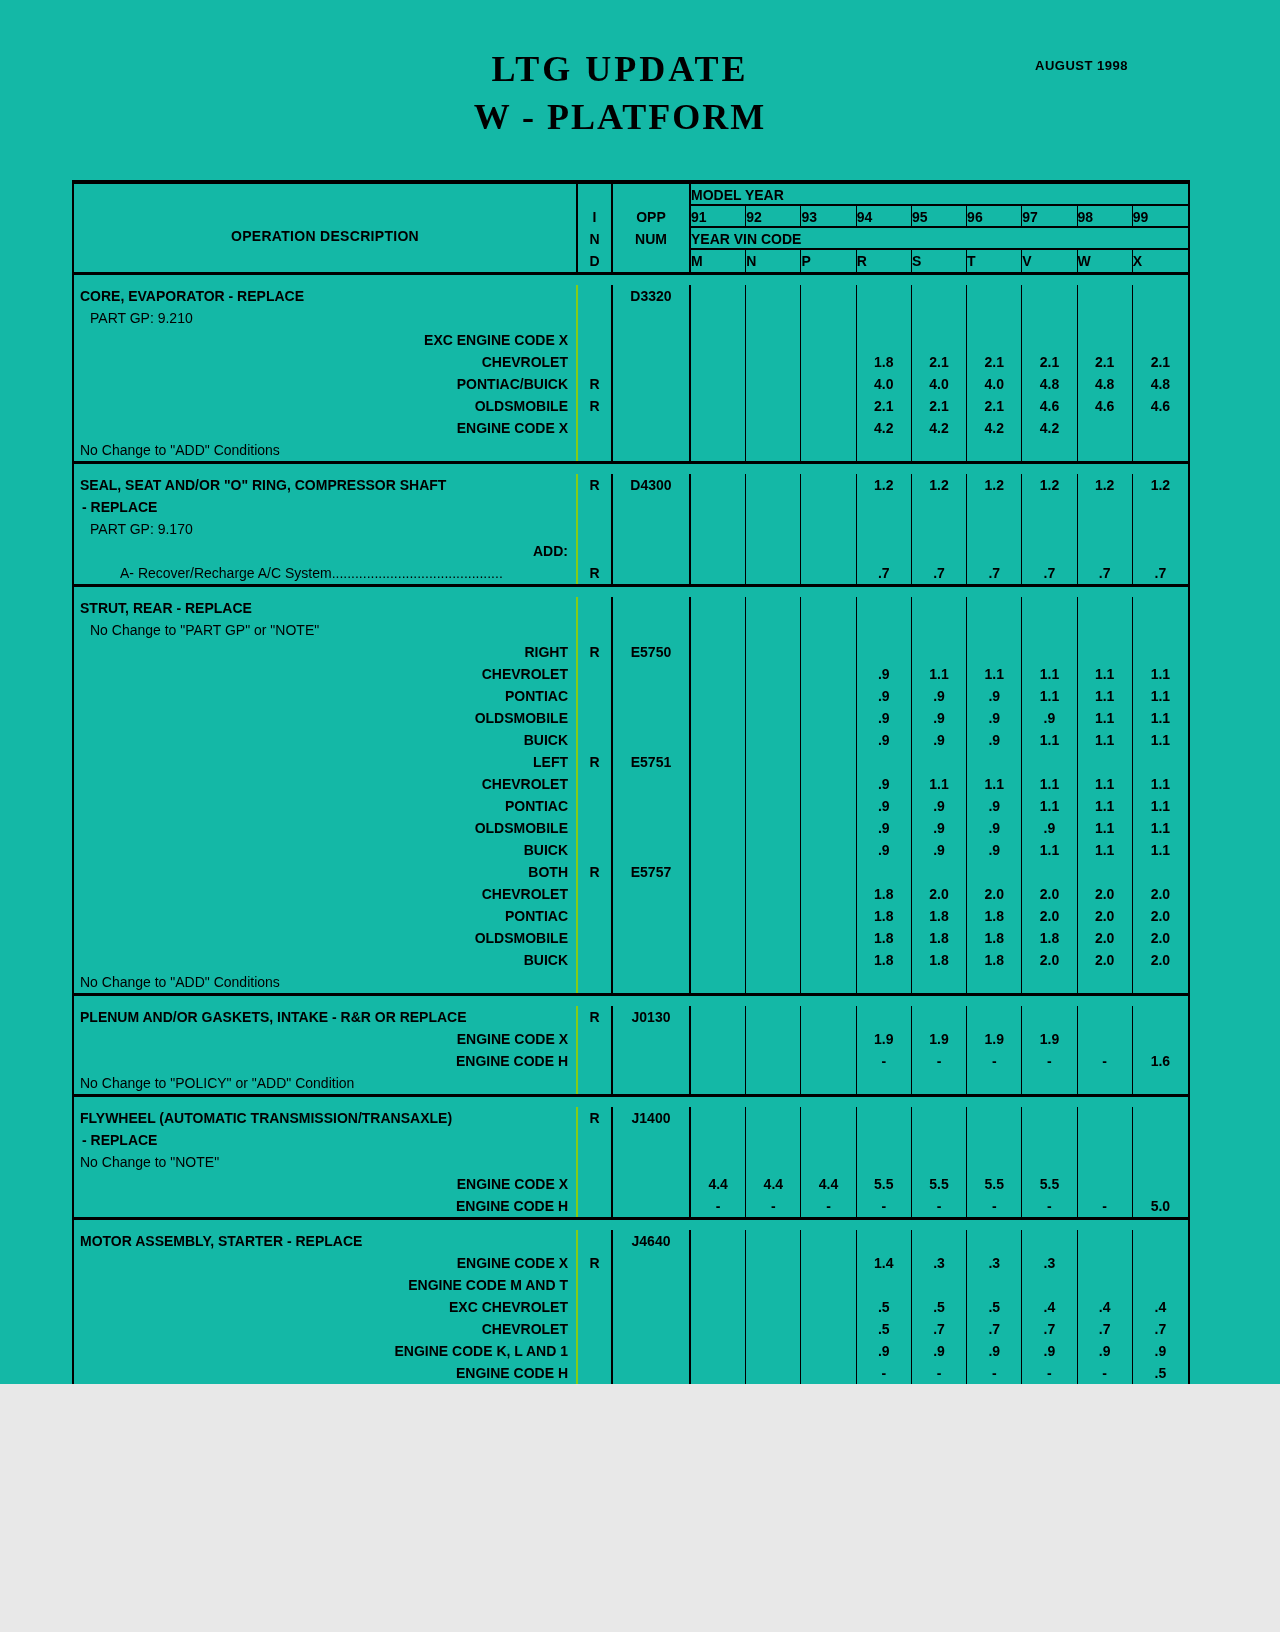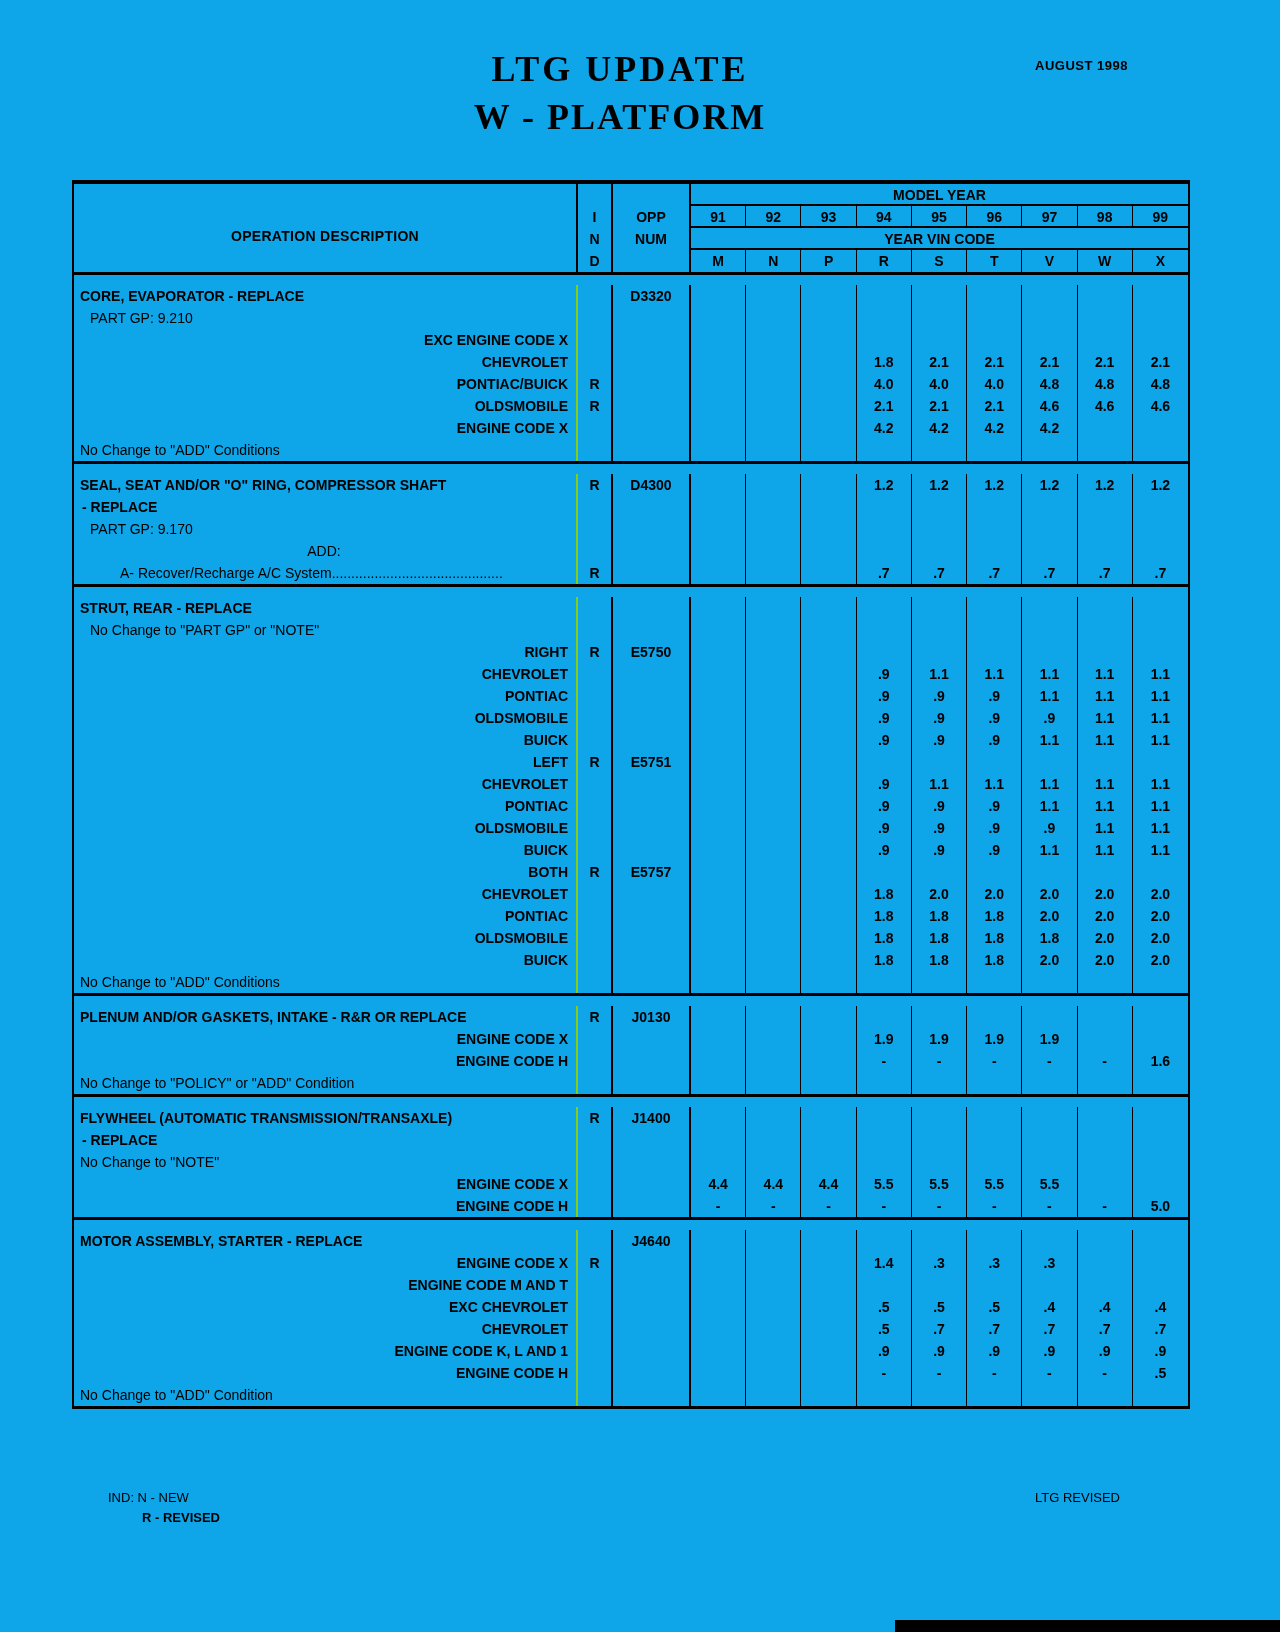--- a/index.html
+++ b/index.html
@@ -1,17 +1,17 @@
 <!DOCTYPE html>
 <html><head>
 <meta charset="utf-8">
 <style>
   html,body{margin:0;padding:0;background:#e8e8e8;}
   .page{
-    position:relative;width:1280px;height:1632px;background:#0ea5e9;
+    position:relative;width:1280px;height:1384px;background:#14b8a6;
     font-family:"Liberation Sans",sans-serif;color:#000;overflow:hidden;
   }
   
   .doc-title{
     position:absolute;top:48px;left:0;width:1240px;text-align:center;
     font-family:"Liberation Serif",serif;font-weight:bold;
   }
   .doc-title .l1{font-size:36px;letter-spacing:3px;}
   .doc-title .l2{font-size:36px;letter-spacing:2px;margin-top:6px;}
   .doc-date{position:absolute;top:58px;right:152px;font-size:13px;font-weight:bold;letter-spacing:.5px;}
@@ -20,40 +20,40 @@
     position:absolute;left:72px;top:180px;width:1118px;
     border-left:2px solid #000;border-right:2px solid #000;border-top:4px solid #000;
     box-sizing:border-box;font-size:14px;
   }
   .hdr{display:grid;grid-template-columns:504px 35px 78px 1fr;height:88px;border-bottom:3px solid #000;}
   .hdr-desc{border-right:2px solid #000;display:flex;align-items:center;justify-content:center;
     font-weight:bold;font-size:14px;padding-top:16px;box-sizing:border-box;letter-spacing:.3px;}
   .hdr-ind,.hdr-opp{border-right:2px solid #000;display:flex;flex-direction:column;}
   .hband{height:22px;line-height:22px;text-align:center;font-weight:bold;}
   .hdr-years{display:flex;flex-direction:column;}
-  .yband{height:22px;line-height:22px;text-align:center;font-weight:bold;box-sizing:border-box;}
+  .yband{height:22px;line-height:22px;font-weight:bold;box-sizing:border-box;}
   .yband.rule{border-bottom:2px solid #000;}
   .ycells{display:grid;grid-template-columns:repeat(9,1fr);}
   .ycells div{border-right:1px solid #000;font-weight:bold;}
   .ycells div:last-child{border-right:none;}
   
   .section{border-bottom:3px solid #000;padding-top:10px;}
   .section:last-child{border-bottom:3px solid #000;}
   .trow{display:grid;grid-template-columns:504px 35px 78px repeat(9,1fr);min-height:22px;}
   .cell{line-height:22px;box-sizing:border-box;overflow:hidden;white-space:nowrap;}
   .cell.desc{border-right:2px solid #84cc16;padding:0 8px;}
   .cell.ind{border-right:2px solid #000;text-align:center;font-weight:bold;}
   .cell.opp{border-right:2px solid #000;text-align:center;font-weight:bold;}
   .cell.val{border-right:1px solid #000;text-align:center;font-weight:bold;}
   .cell.val:last-child{border-right:none;}
   
   .st-title .desc{font-weight:bold;text-align:left;padding-left:6px;}
   .st-title2 .desc{font-weight:bold;text-align:left;}
   .st-sub .desc{text-align:left;padding-left:16px;}
-  .st-add .desc{font-weight:normal;text-align:center;padding-left:6px;}
+  .st-add .desc{font-weight:bold;text-align:right;padding-left:6px;}
   .st-addline .desc{text-align:left;padding-left:46px;}
   .st-note .desc{text-align:left;padding-left:6px;}
   .st-right .desc{text-align:right;font-weight:bold;}
   .st-rightbold .desc{text-align:right;font-weight:bold;}
   
   .foot-left{position:absolute;left:108px;top:1490px;font-size:13px;}
   .foot-left .line2{margin-left:34px;margin-top:5px;font-weight:bold;}
   .foot-right{position:absolute;left:1035px;top:1490px;font-size:13px;}
   .scan-bar{position:absolute;left:895px;top:1620px;width:385px;height:12px;background:#000;}
 </style>

